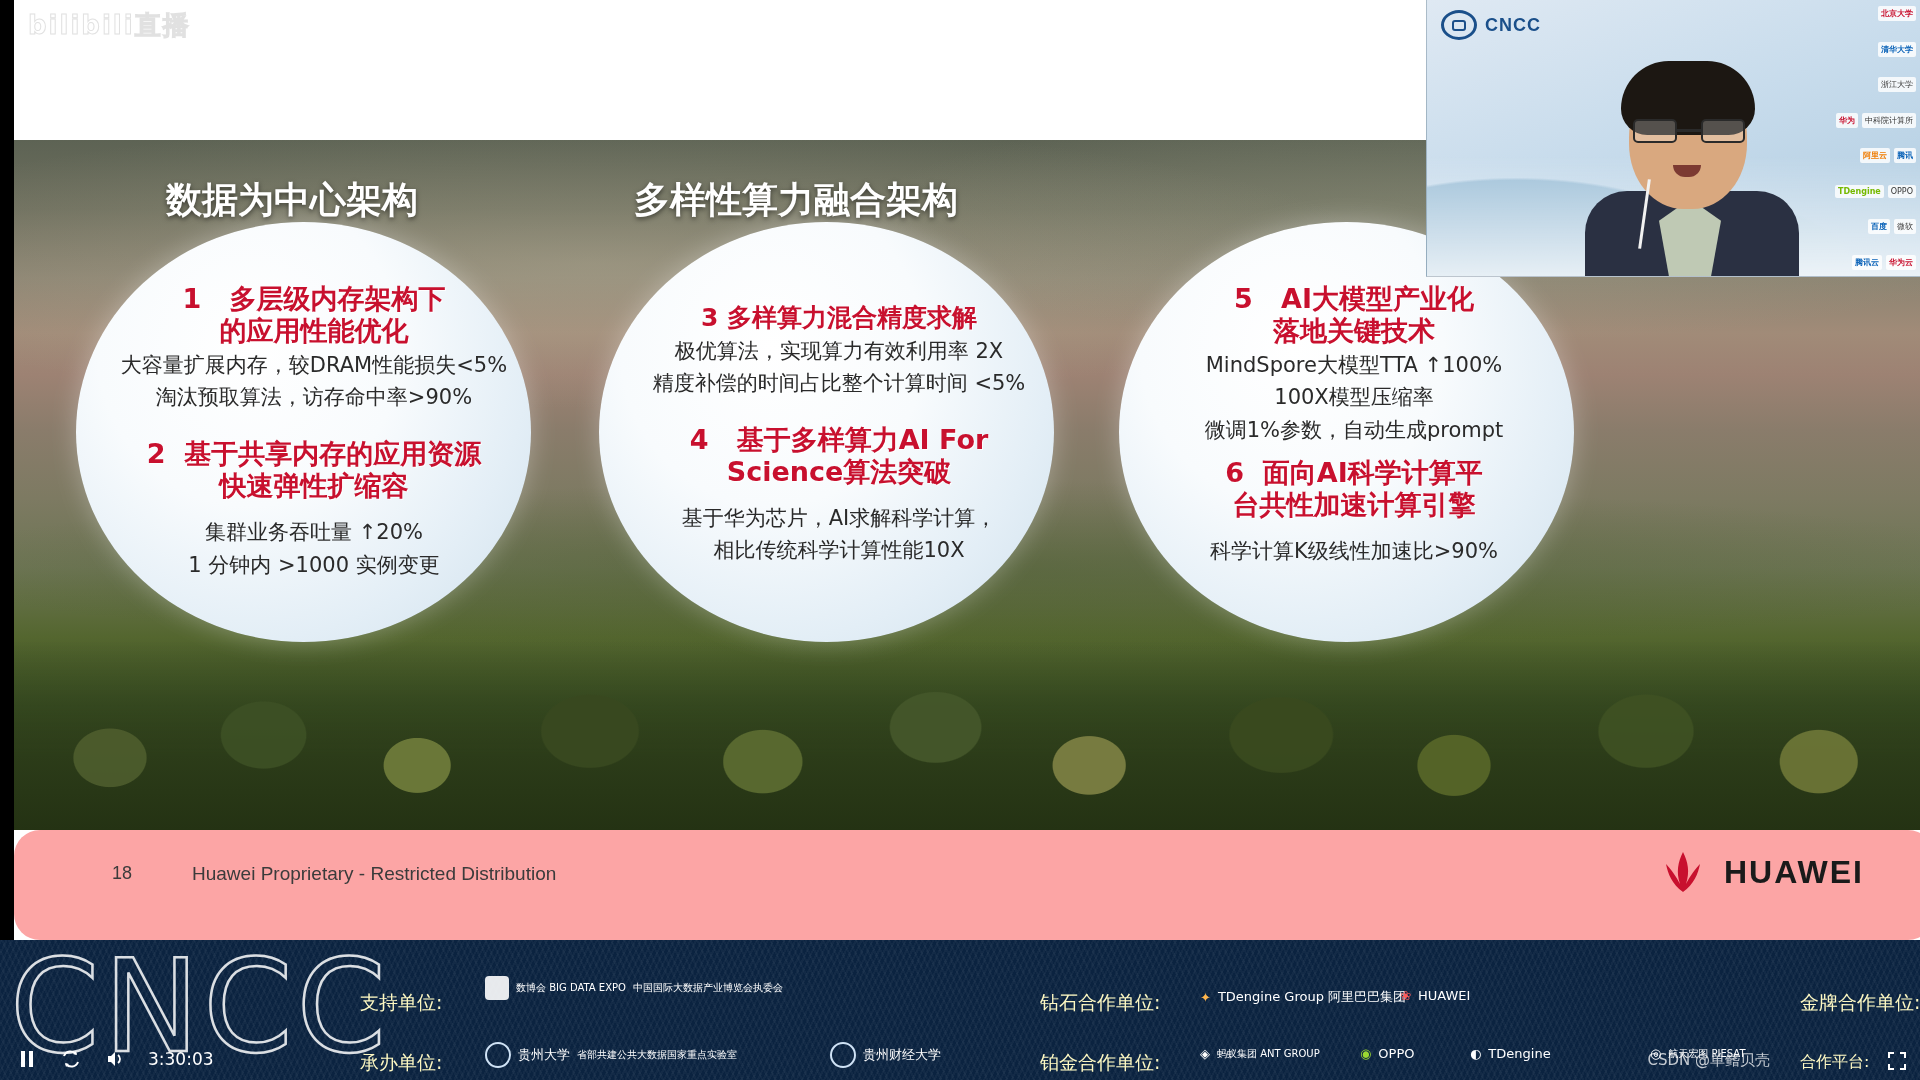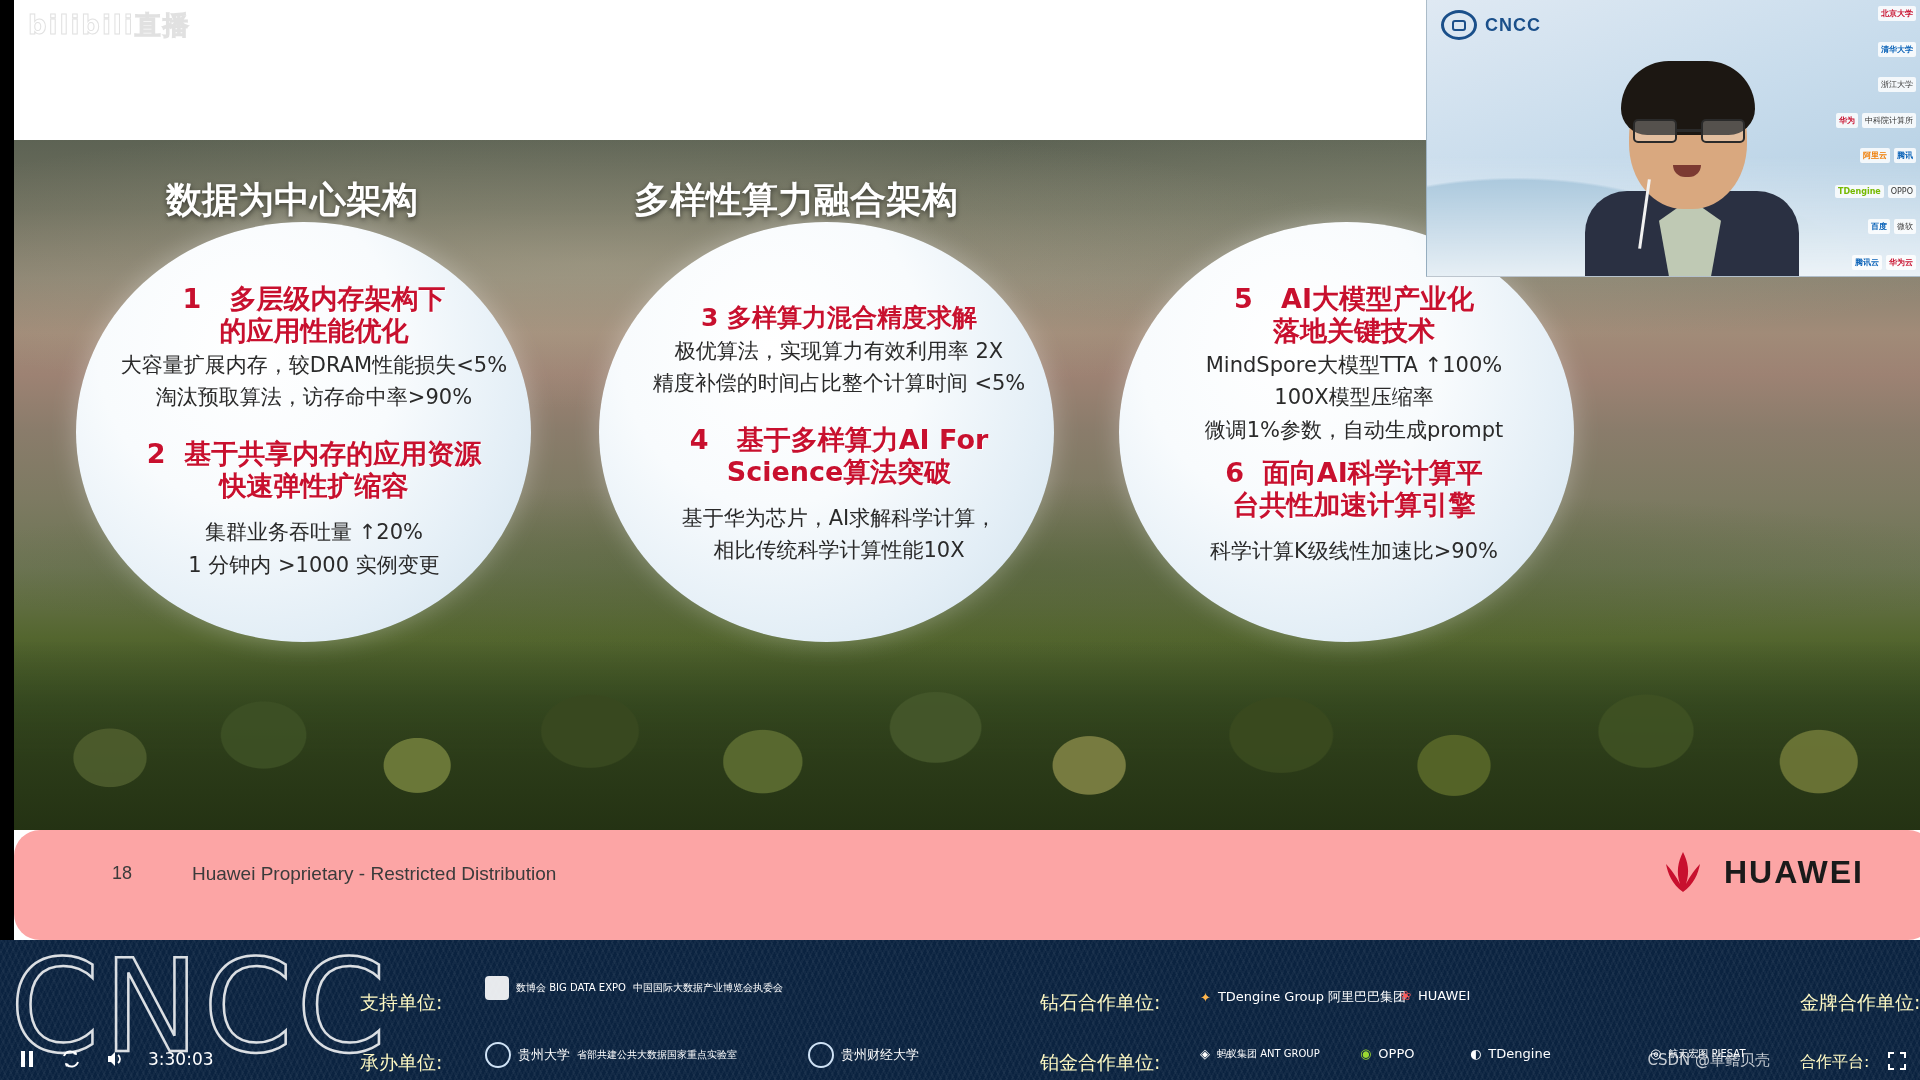--- a/index.html
+++ b/index.html
@@ -450,21 +450,21 @@
         <span class="sg-txt sm">数博会 BIG DATA EXPO</span>
         <span class="sg-txt sm">中国国际大数据产业博览会执委会</span>
       </div>
 
       <div class="sg-label" style="left:0px;  top:104px;">承办单位:</div>
       <div class="sg-item" style="left:125px; top:96px;">
         <span class="logo-dot"></span>
         <span class="sg-txt">贵州大学</span>
         <span class="sg-txt sm">省部共建公共大数据国家重点实验室</span>
       </div>
-      <div class="sg-item" style="left:448px; top:96px;align-items:center;">
+      <div class="sg-item" style="left:470px; top:96px;align-items:center;">
         <span class="logo-dot"></span>
         <span class="sg-txt">贵州财经大学</span>
       </div>
 
       <div class="sg-label" style="left:680px; top:44px;">钻石合作单位:</div>
       <div class="sg-item" style="left:840px; top:42px;">
         <span class="sg-txt orange">✦</span>
         <span class="sg-txt">TDengine Group 阿里巴巴集团</span>
       </div>
       <div class="sg-item" style="left:1040px; top:42px;">

